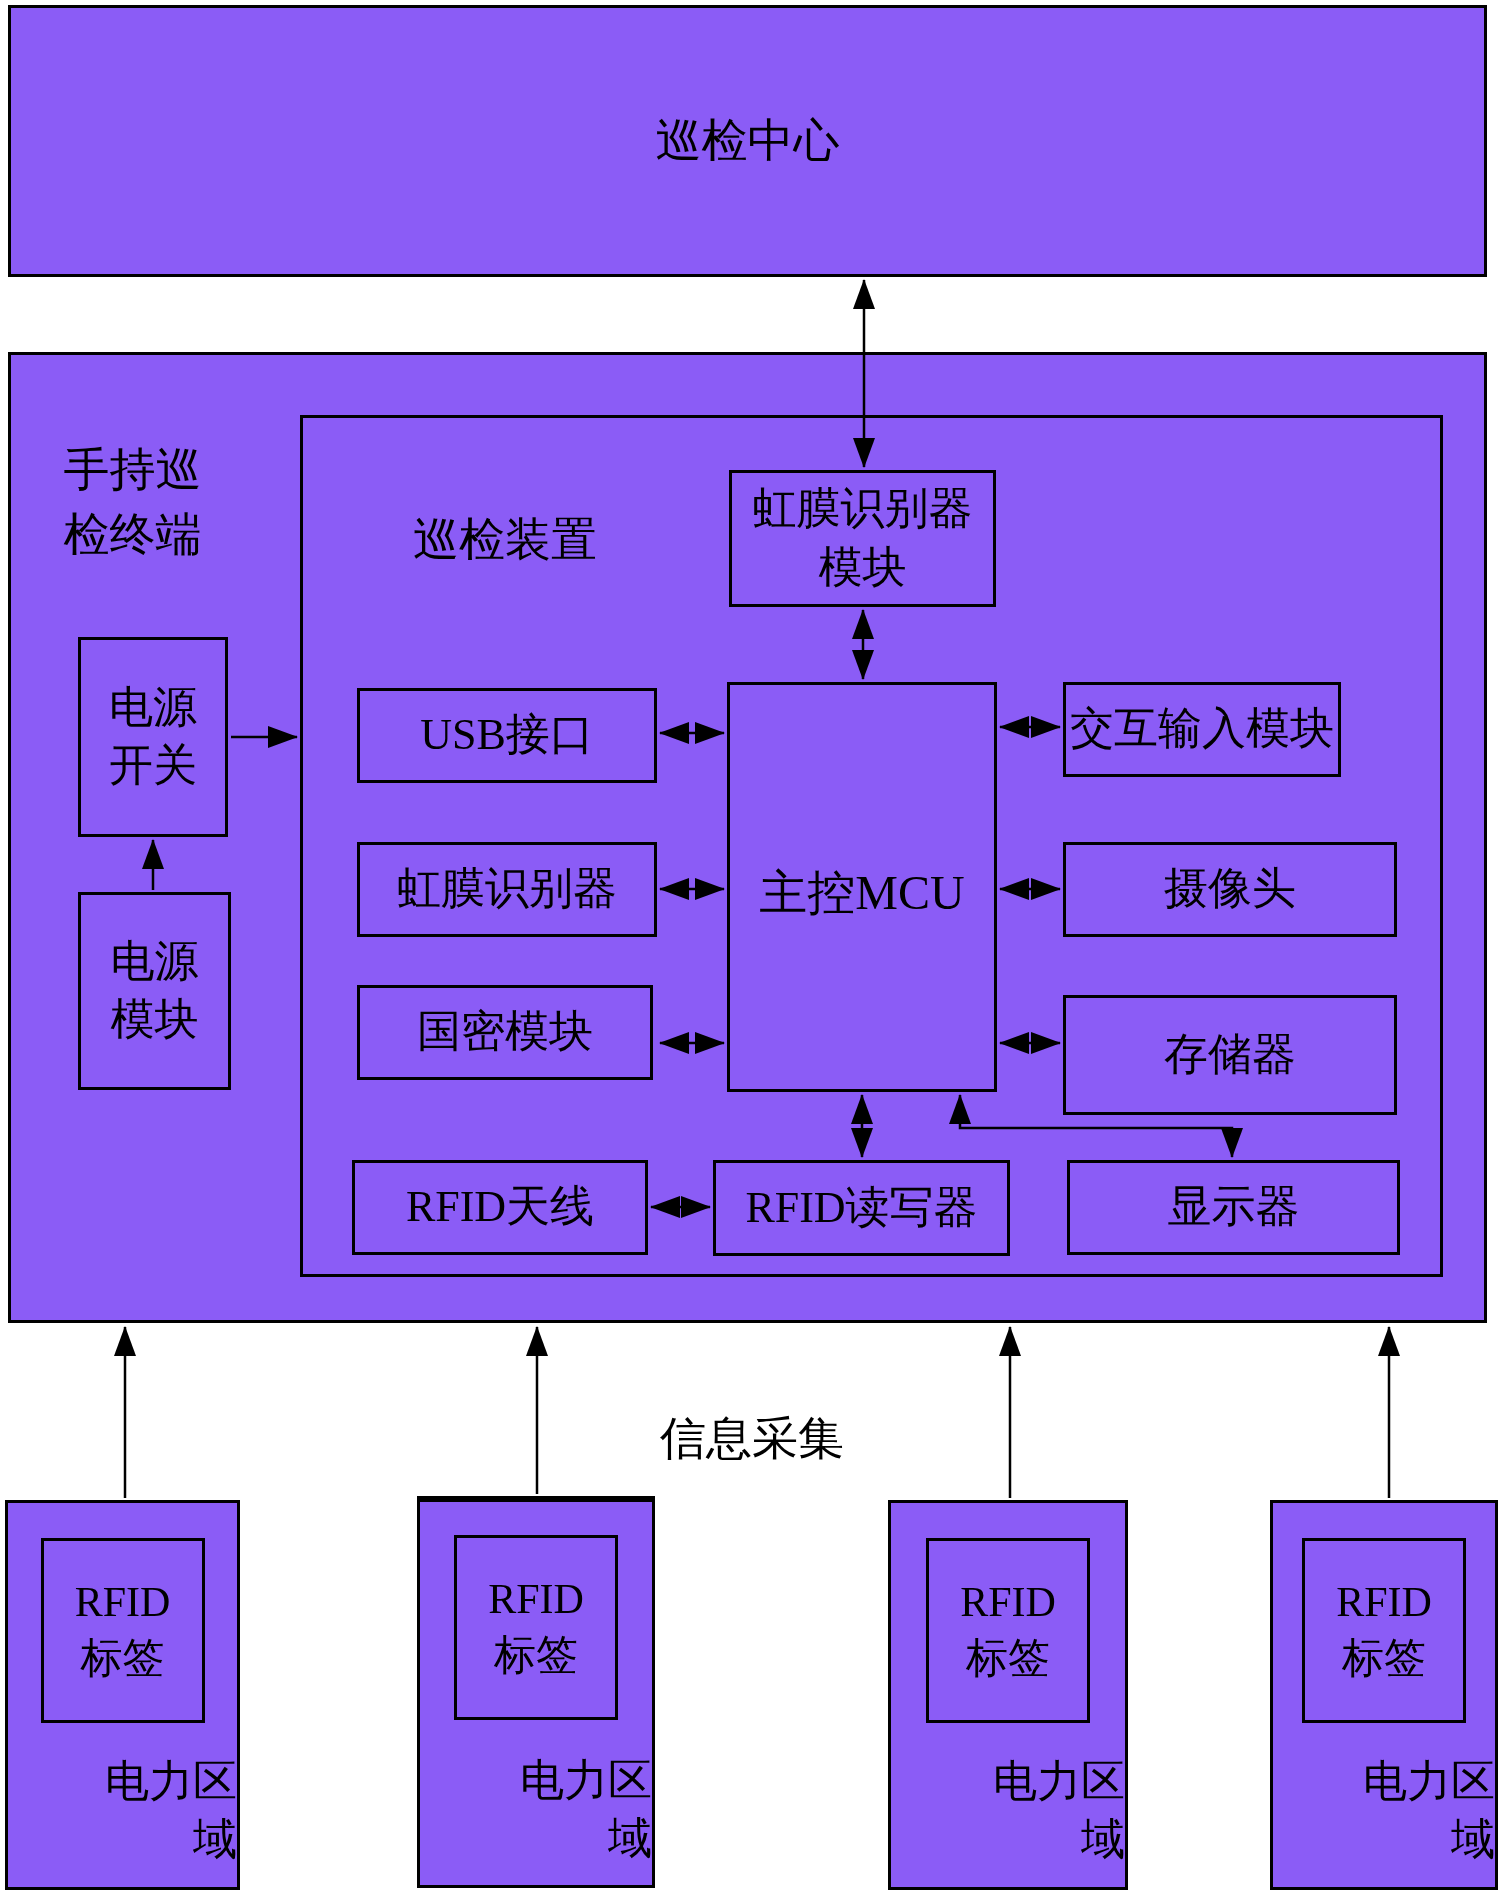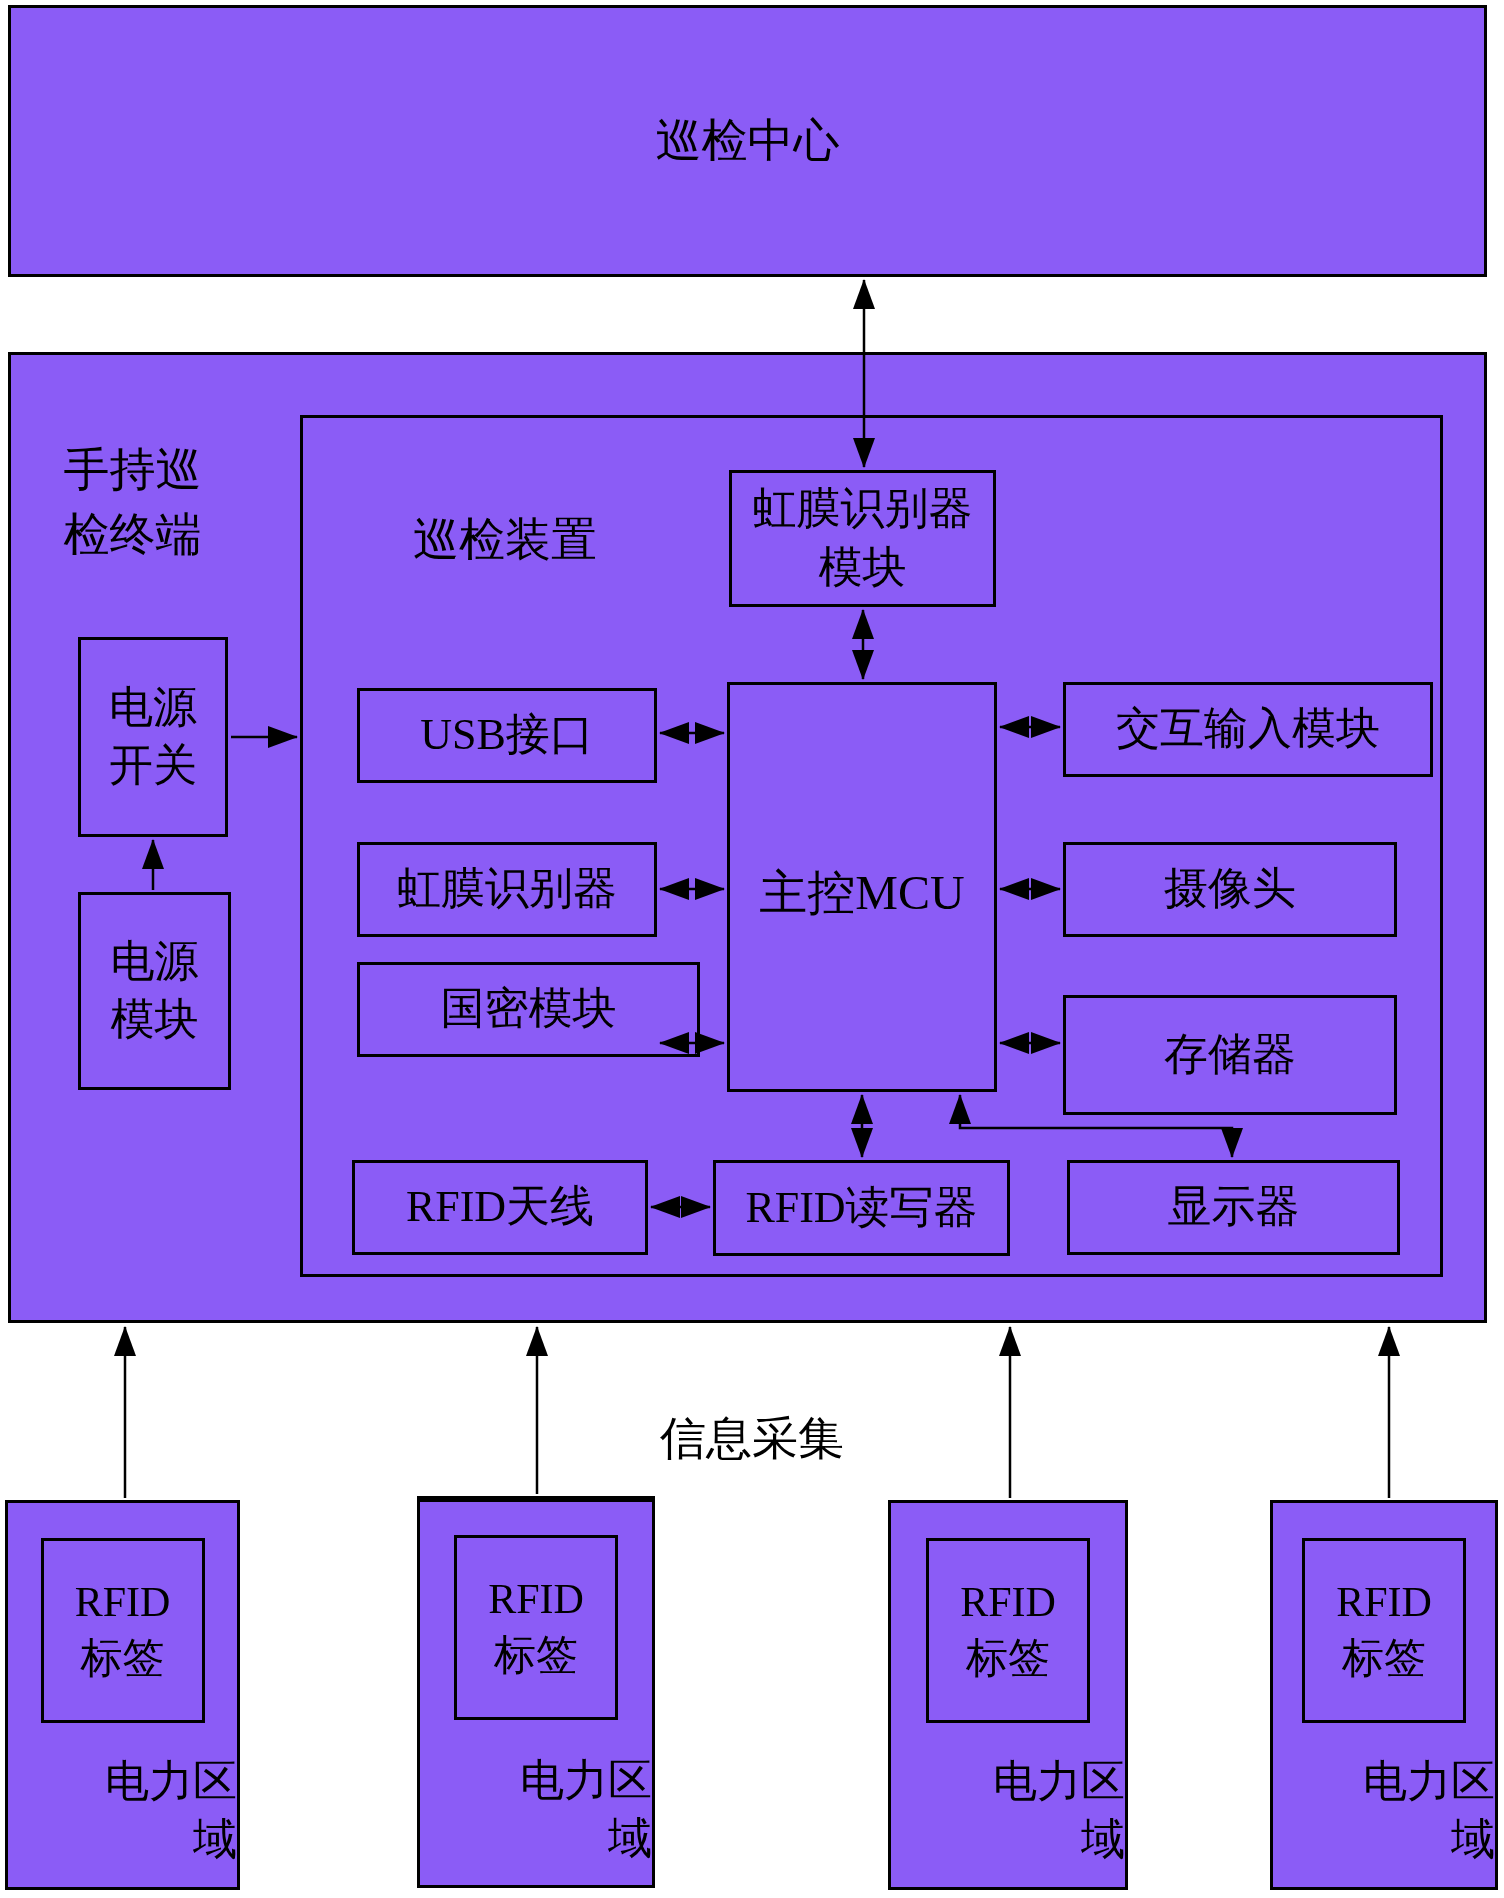--- a/index.html
+++ b/index.html
@@ -50,25 +50,25 @@
   <div class="box" style="left:727px;top:682px;width:270px;height:410px;">
     <span class="lbl f48">主控MCU</span>
   </div>
 
   <div class="box" style="left:357px;top:688px;width:300px;height:95px;">
     <span class="lbl f44">USB接口</span>
   </div>
   <div class="box" style="left:357px;top:842px;width:300px;height:95px;">
     <span class="lbl f44">虹膜识别器</span>
   </div>
-  <div class="box" style="left:357px;top:962px;width:343px;height:95px;">
+  <div class="box" style="left:357px;top:985px;width:296px;height:95px;">
     <span class="lbl f44">国密模块</span>
   </div>
 
-  <div class="box" style="left:1063px;top:682px;width:370px;height:95px;text-align:center;">
+  <div class="box" style="left:1063px;top:682px;width:278px;height:95px;text-align:center;">
     <span class="lbl f44">交互输入模块</span>
   </div>
   <div class="box" style="left:1063px;top:842px;width:334px;height:95px;">
     <span class="lbl f44">摄像头</span>
   </div>
   <div class="box" style="left:1063px;top:995px;width:334px;height:120px;">
     <span class="lbl f44">存储器</span>
   </div>
 
   <div class="box" style="left:352px;top:1160px;width:296px;height:95px;">

